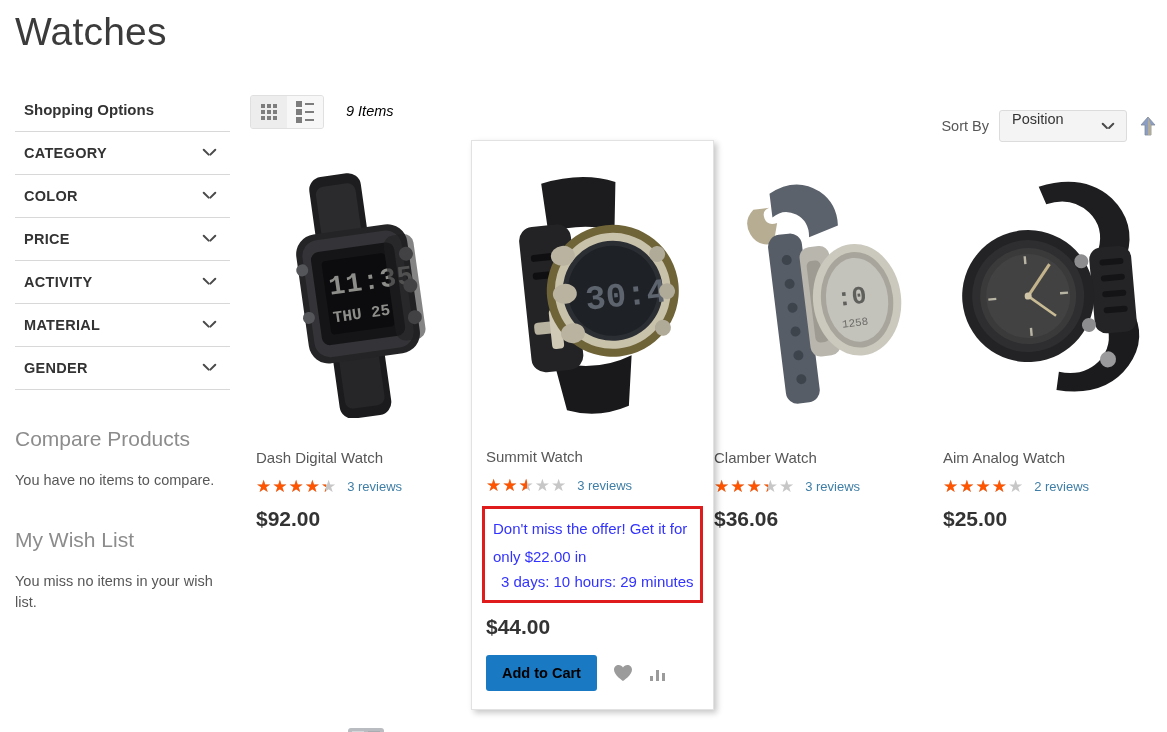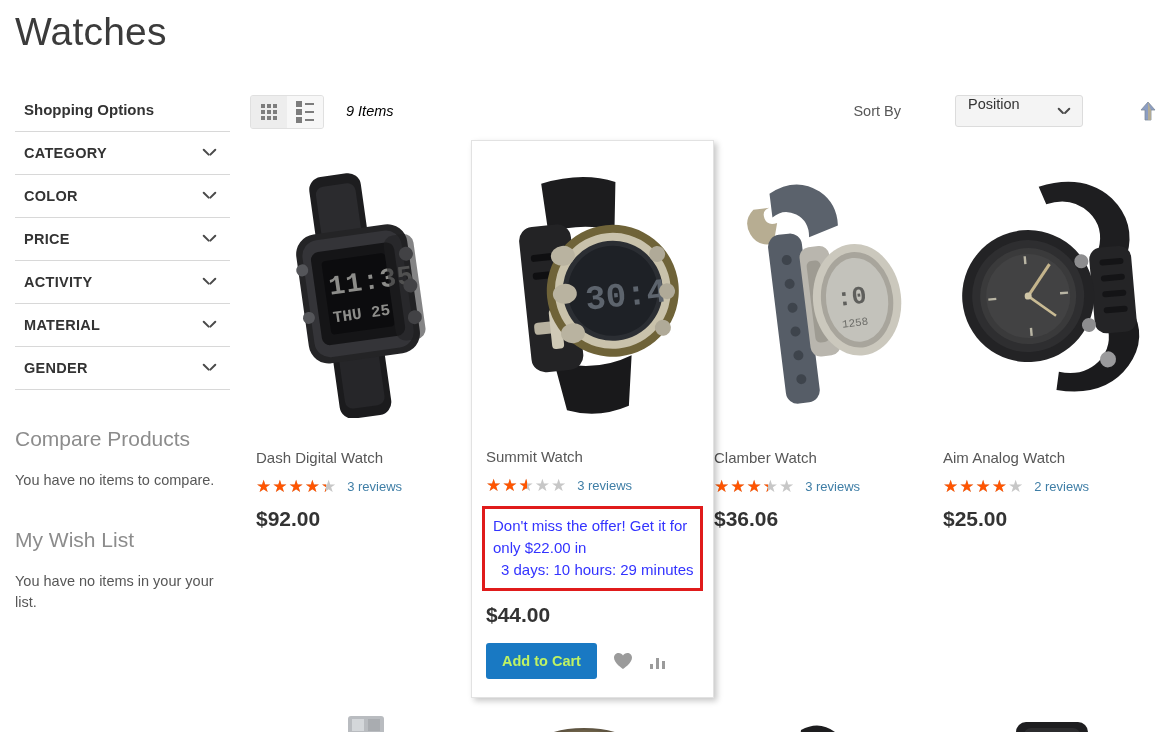--- a/index.html
+++ b/index.html
@@ -104,21 +104,21 @@
   .list-ico .row { display: flex; gap: 3px; align-items: center; }
   .list-ico .blk { width: 6px; height: 6px; background: #7d7d7d; }
   .list-ico .ln  { width: 9px; height: 2px; background: #7d7d7d; }
   .list-ico .ln2 { width: 9px; height: 2px; background: #7d7d7d; }
 
   .item-count {
     position: absolute; left: 96px; top: 6px;
     font-size: 14.5px; color: #000000; line-height: 20px; font-style: italic;
   }
 
-  .sort-area { position: absolute; right: 0; top: 0; display: flex; align-items: center; gap: 44px; }
+  .sort-area { position: absolute; right: 0; top: 15px; display: flex; align-items: center; }
   .sort-label { font-size: 14.5px; color: #575757; margin-right: 10px; line-height: 20px; }
   .sort-select {
     position: relative;
     width: 128px; height: 32px;
     border: 1px solid #dcdcdc;
     border-radius: 3px;
     background: #f4f4f4;
     display: flex; 
     padding-left: 12px;
     font-size: 14.5px; color: #333333;
@@ -179,33 +179,33 @@
 
   .offer-box {
     margin: 12px 2px 0 2px;
     border: 3px solid #e01b1b;
     background: #ffffff;
     padding: 6px 8px 7px 8px;
   }
   .offer-text {
     font-size: 15px;
     color: #3333ff;
-    line-height: 22px;
+    line-height: 28px;
   }
   .countdown {
     font-size: 15px;
     color: #3333ff;
     line-height: 22px;
     white-space: nowrap;
     margin-left: 8px;
   }
   .actions { margin-top: 18px; padding-left: 6px; display: flex; align-items: center; }
   .add-cart {
     background: #1979c3;
-    color: #bef264;
+    color: #000000;
     border: none;
     border-radius: 3px;
     font-family: "Liberation Sans", sans-serif;
     font-size: 14.5px;
     font-weight: 700;
     padding: 0 16px;
     height: 36px;
     cursor: pointer;
     line-height: 36px;
   }
@@ -255,21 +255,21 @@
       </div>
     </div>
 
     <div class="side-block">
       <div class="side-block-title">Compare Products</div>
       <div class="side-block-text">You have no items to compare.</div>
     </div>
 
     <div class="side-block">
       <div class="side-block-title">My Wish List</div>
-      <div class="side-block-text">You have no items in your your list.</div>
+      <div class="side-block-text">You miss no items in your wish list.</div>
     </div>
   </div>
 
   <div class="toolbar">
     <div class="mode-switch">
       <div class="mode-btn">
         <span class="grid-ico">
           <i></i>
             <i></i>
             <i></i>

